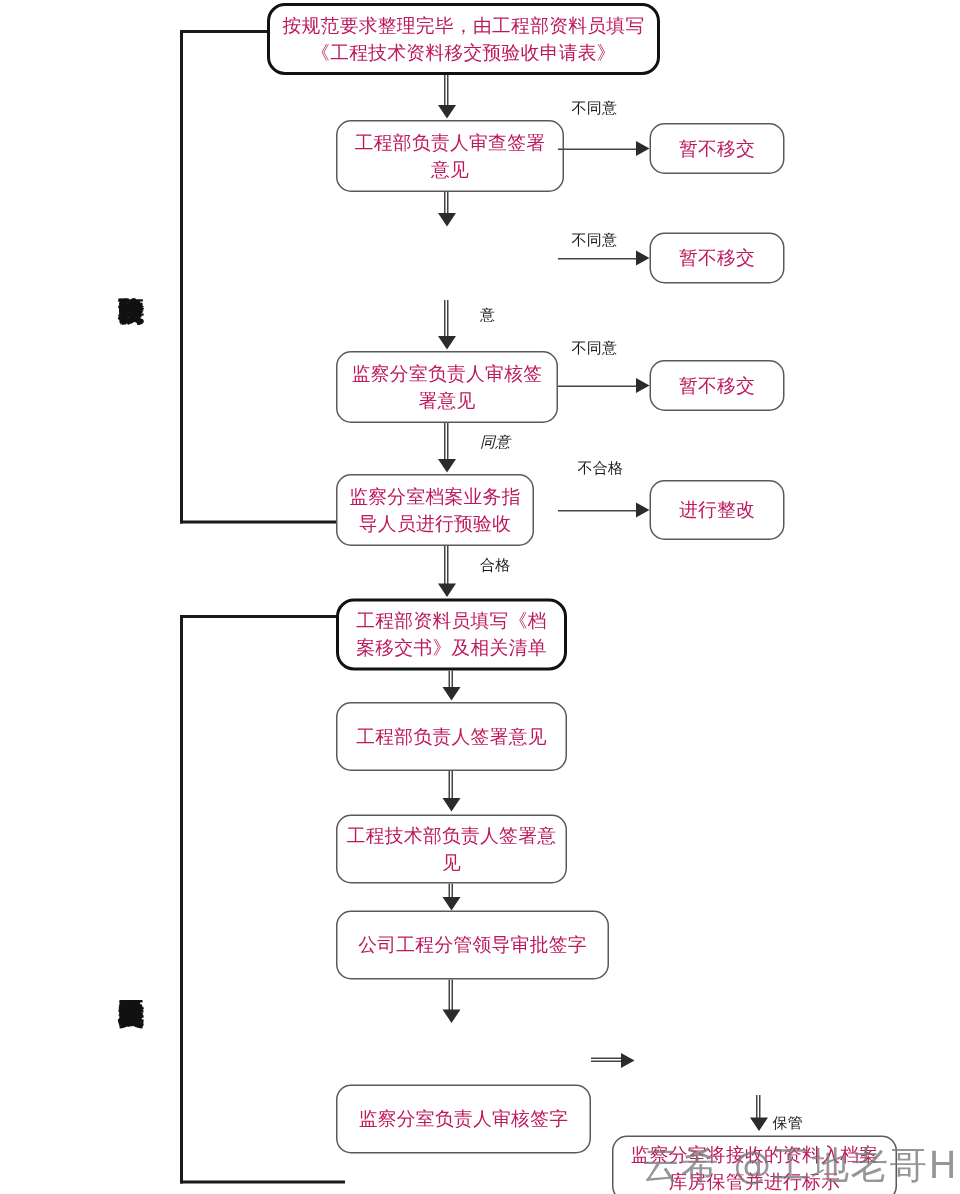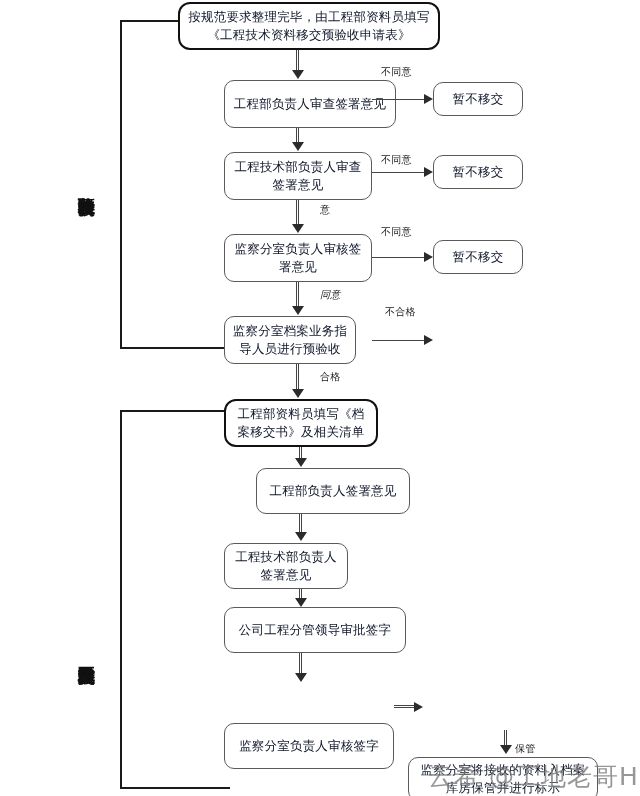--- a/index.html
+++ b/index.html
@@ -40,21 +40,21 @@
     border-right: none;
     background: transparent;
   }
   
   .node {
     position: absolute;
     box-sizing: border-box;
     border: 1px solid #5a5a5a;
     border-radius: 10px;
     background: #ffffff;
-    color: #0f172a;
+    color: #be185d;
     font-size: 12.5px;
     line-height: 1.45;
     text-align: center;
     display: flex;
     align-items: center;
     justify-content: center;
     padding: 2px 6px;
     letter-spacing: 0.2px;
   }
   .node.strong {
@@ -125,27 +125,24 @@
   <div class="bracket" style="left:120px; top:20px; width:108px; height:325px;"></div>
 
   <div class="stage-label" style="left:64px; top:508px; height:290px;">资料正式移交阶段</div>
 
   <div class="bracket" style="left:120px; top:410px; width:108px; height:375px;"></div>
 
   <div class="node strong" style="left:178px; top:2px; width:262px; height:48px;">
     <span class="txt">按规范要求整理完毕，由工程部资料员填写《工程技术资料移交预验收申请表》</span>
   </div>
 
-  <div class="node" style="left:224px; top:80px; width:172px; height:48px;">
+  <div class="node" style="left:224px; top:80px; width:152px; height:48px;">
     <span class="txt">工程部负责人审查签署意见</span>
   </div>
 
-  <div class="node" style="left:224px; top:152px; width:148px; height:48px;">
-    <span class="txt">工程技术部负责人审查签署意见</span>
-  </div>
 
   <div class="node" style="left:224px; top:234px; width:148px; height:48px;">
     <span class="txt">监察分室负责人审核签署意见</span>
   </div>
 
   <div class="node" style="left:224px; top:316px; width:132px; height:48px;">
     <span class="txt">监察分室档案业务指导人员进行预验收</span>
   </div>
 
   <div class="node" style="left:433px; top:82px; width:90px; height:34px;">
@@ -153,30 +150,33 @@
   </div>
 
   <div class="node" style="left:433px; top:155px; width:90px; height:34px;">
     <span class="txt">暂不移交</span>
   </div>
 
   <div class="node" style="left:433px; top:240px; width:90px; height:34px;">
     <span class="txt">暂不移交</span>
   </div>
 
+  <div class="node" style="left:433px; top:320px; width:90px; height:40px;">
+    <span class="txt">进行整改</span>
+  </div>
 
   <div class="node strong" style="left:224px; top:399px; width:154px; height:48px;">
     <span class="txt">工程部资料员填写《档案移交书》及相关清单</span>
   </div>
 
-  <div class="node" style="left:224px; top:468px; width:154px; height:46px;margin-left:32px;">
+  <div class="node" style="left:224px; top:468px; width:154px; height:46px;">
     <span class="txt">工程部负责人签署意见</span>
   </div>
 
-  <div class="node" style="left:224px; top:543px; width:124px; height:46px;">
+  <div class="node" style="left:224px; top:543px; width:154px; height:46px;">
     <span class="txt">工程技术部负责人签署意见</span>
   </div>
 
   <div class="node" style="left:224px; top:607px; width:182px; height:46px;">
     <span class="txt">公司工程分管领导审批签字</span>
   </div>
 
   <div class="node" style="left:224px; top:684px; width:170px; height:46px;margin-top:39px;">
     <span class="txt">监察分室负责人审核签字</span>
   </div>

